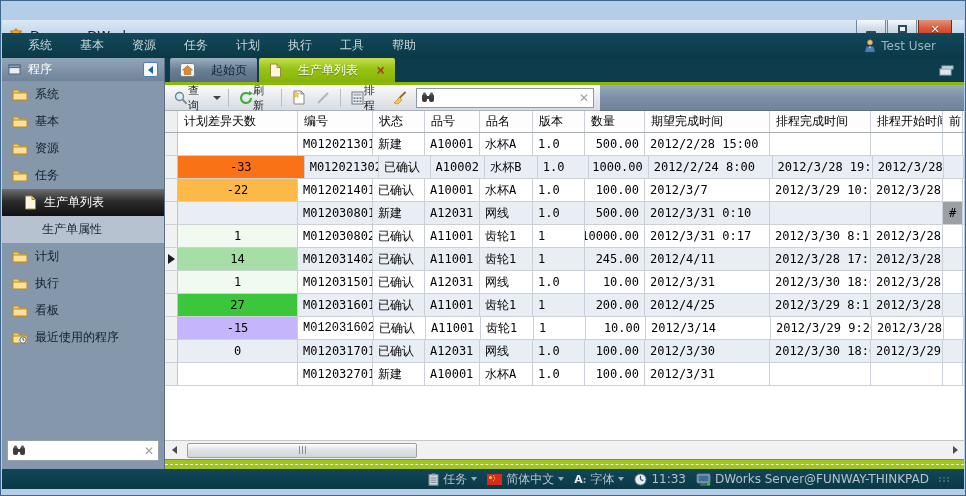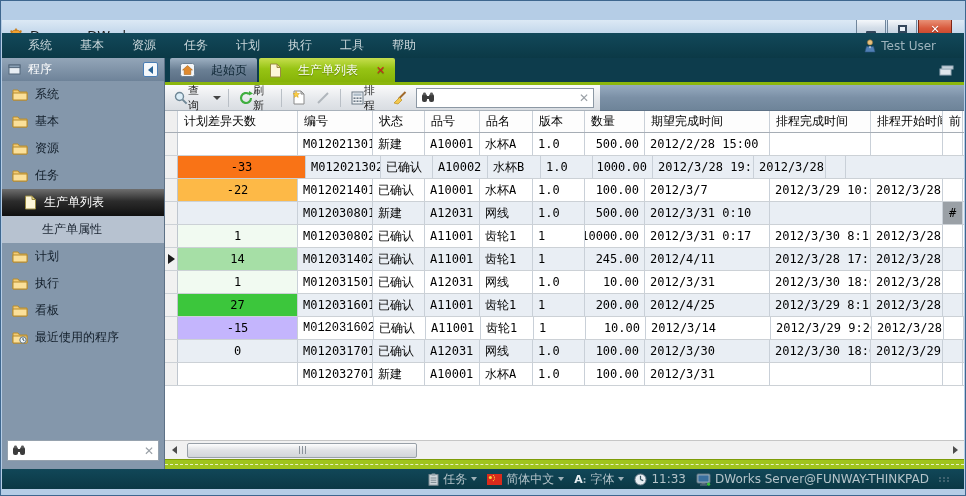--- a/index.html
+++ b/index.html
@@ -415,20 +415,21 @@
             </div>
             <div class="grid-row" style="background: rgb(233, 238, 244);">
               <div class="rowhdr" style="width: 13px;"></div>
               <div class="g-cell" style="width: 128px; justify-content: center; background: #f97316;">-33</div>
               <div class="g-cell" style="width: 75px; justify-content: flex-start;">M012021302</div>
               <div class="g-cell" style="width: 52px; justify-content: flex-start;">已确认</div>
               <div class="g-cell" style="width: 55px; justify-content: flex-start;">A10002</div>
               <div class="g-cell" style="width: 53px; justify-content: flex-start;">水杯B</div>
               <div class="g-cell" style="width: 52px; justify-content: flex-start;">1.0</div>
               <div class="g-cell" style="width: 60px; justify-content: flex-end;">1000.00</div>
+              <div class="g-cell" style="width: 125px; justify-content: flex-start;">2012/2/24 8:00</div>
               <div class="g-cell" style="width: 101px; justify-content: flex-start;">2012/3/28 19:10</div>
               <div class="g-cell" style="width: 72px; justify-content: flex-start;">2012/3/28 10:52</div>
               <div class="g-cell" style="width: 20px; justify-content: flex-start;"></div>
             </div>
             <div class="grid-row" style="background: rgb(255, 255, 255);">
               <div class="rowhdr" style="width: 13px;"></div>
               <div class="g-cell" style="width: 120px; justify-content: center; background: rgb(253, 185, 71);">-22</div>
               <div class="g-cell" style="width: 75px; justify-content: flex-start;">M012021401</div>
               <div class="g-cell" style="width: 52px; justify-content: flex-start;">已确认</div>
               <div class="g-cell" style="width: 55px; justify-content: flex-start;">A10001</div>

